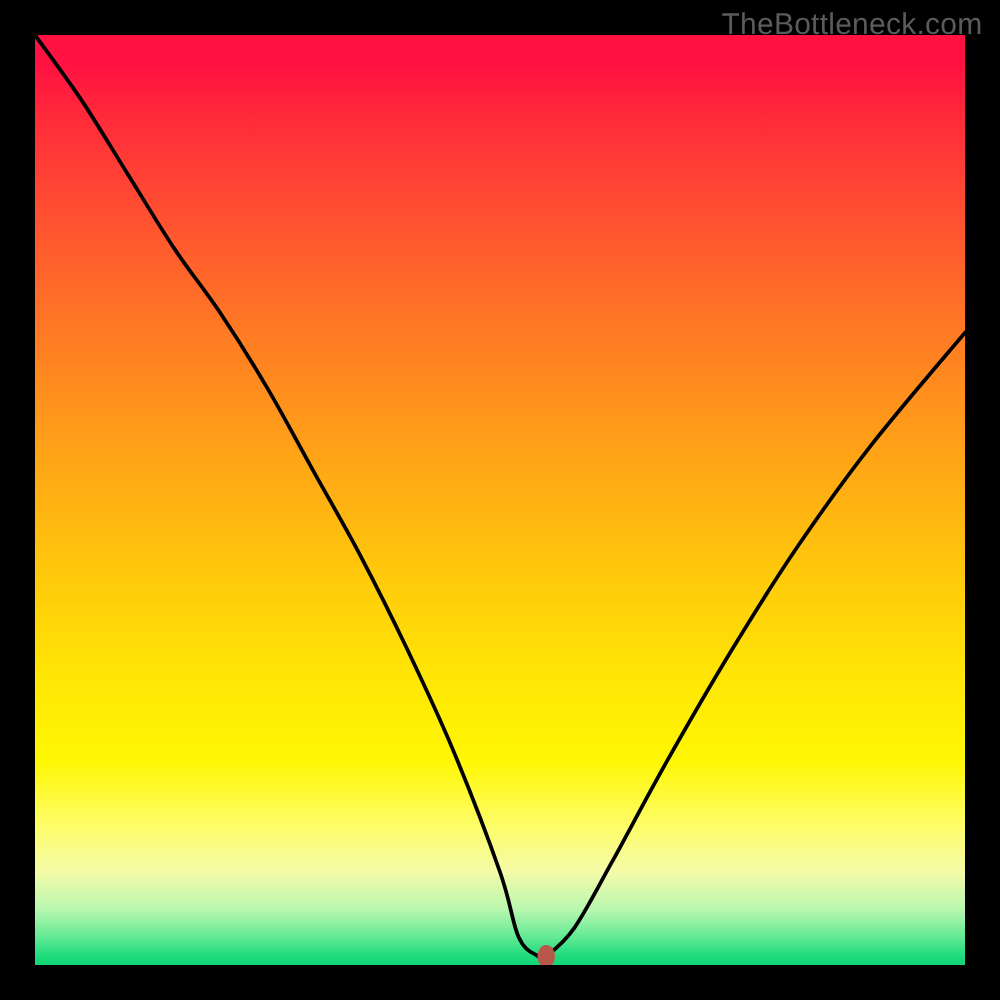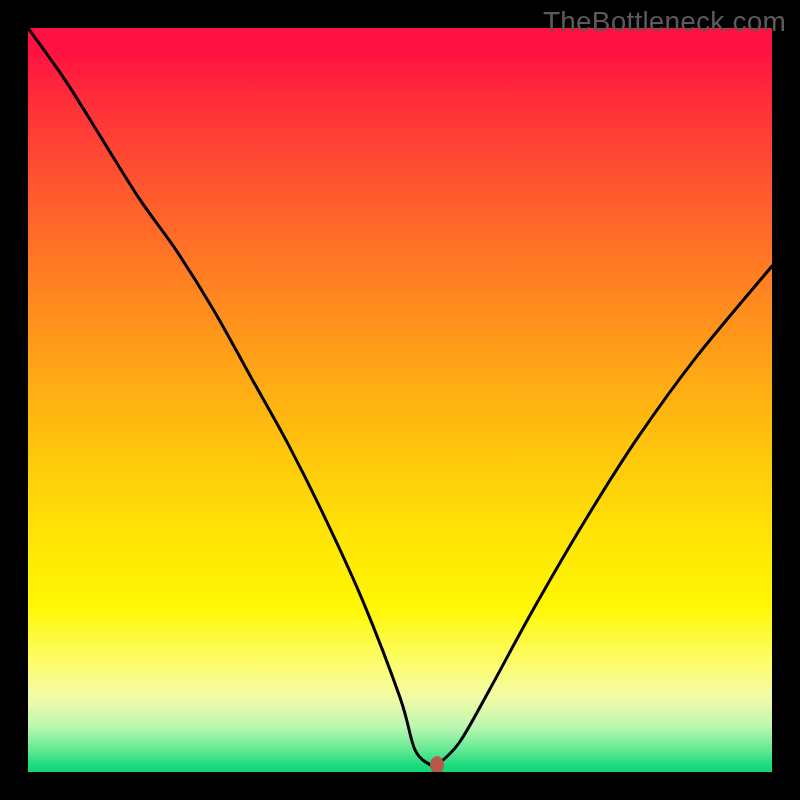--- a/index.html
+++ b/index.html
@@ -17,21 +17,21 @@
     top: 0;
     width: 800px;
     height: 800px;
     background: #000;
   }
   .watermark {
     position: absolute;
     top: 6px;
     right: 14px;
     color: #5b5b5b;
-    font-size: 28px;
+    font-size: 24px;
     font-weight: 500;
     letter-spacing: 0.2px;
     z-index: 50;
   }
   .plot-area {
     position: absolute;
     left: 28px;
     top: 28px;
     width: 744px;
     height: 744px;

